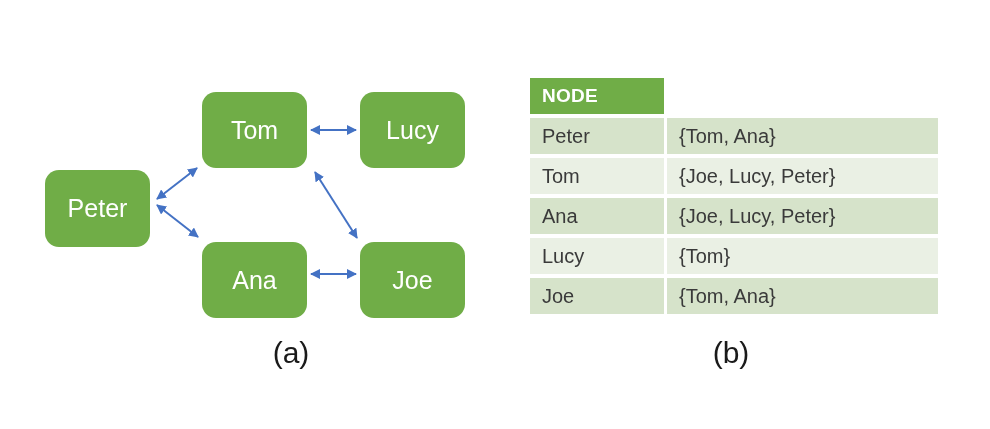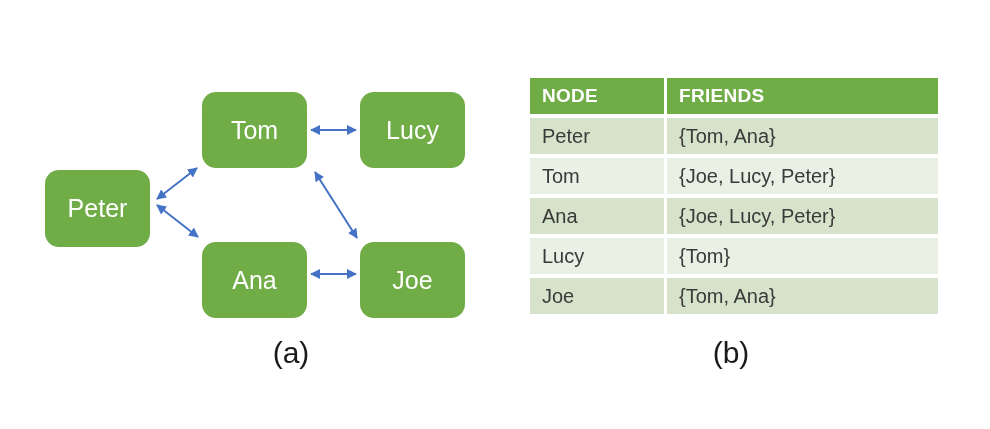--- a/index.html
+++ b/index.html
@@ -114,21 +114,20 @@
   <div class="node node-ana">
     <span>Ana</span>
   </div>
   <div class="node node-joe">
     <span>Joe</span>
   </div>
 
   <div class="friend-table">
     <div class="t-row t-head">
       <div class="t-cell c1">NODE</div>
-      <div class="t-cell c2">FRIENDS</div>
     </div>
     <div class="t-row odd">
       <div class="t-cell c1">Peter</div>
       <div class="t-cell c2">{Tom, Ana}</div>
     </div>
     <div class="t-row even">
       <div class="t-cell c1">Tom</div>
       <div class="t-cell c2">{Joe, Lucy, Peter}</div>
     </div>
     <div class="t-row odd">

